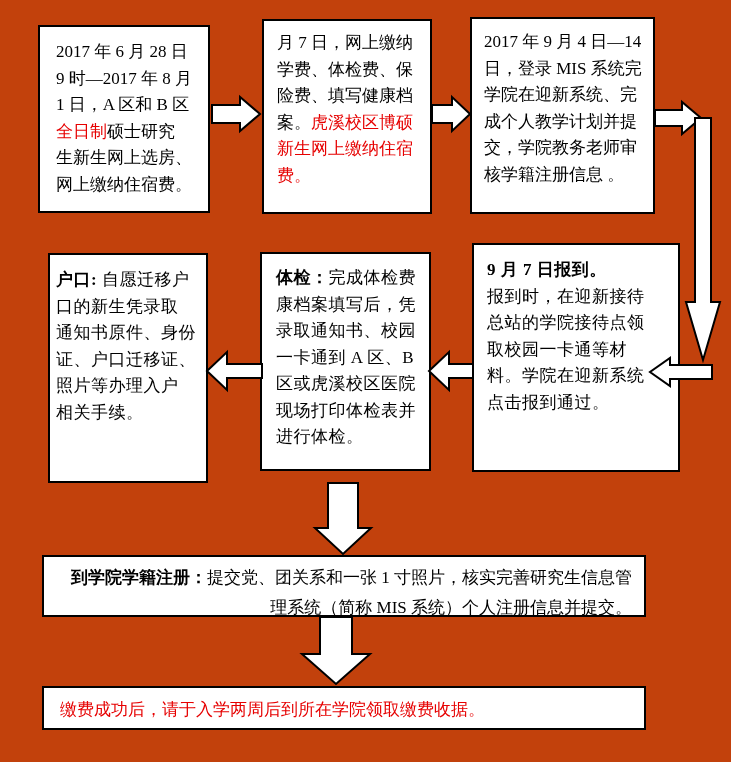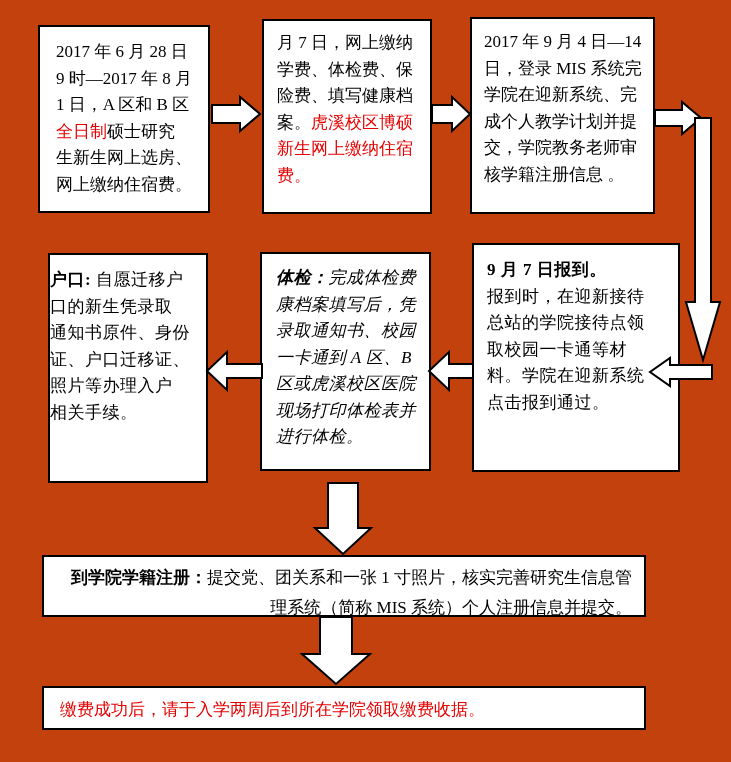--- a/index.html
+++ b/index.html
@@ -14,22 +14,22 @@
   .tline{white-space:nowrap;}
   .red{color:var(--red,#e60000);}
   .bold{font-weight:bold;}
   .arrow{position:absolute;overflow:visible;}
   .arrow polygon{fill:#ffffff;stroke:#000000;stroke-width:2;}
   
   .b1{left:38px;top:25px;width:172px;height:188px;padding:12px 6px 0 16px;}
   .b2{left:262px;top:19px;width:170px;height:195px;padding:9px 4px 0 13px;}
   .b3{left:470px;top:17px;width:185px;height:197px;padding:10px 4px 0 12px;}
   
-  .b4{left:48px;top:253px;width:160px;height:230px;padding:12px 4px 0 0;letter-spacing:.5px;}
-  .b5{left:260px;top:252px;width:171px;height:219px;padding:11px 16px 0 14px;letter-spacing:.5px;font-style:italic;}
+  .b4{left:48px;top:253px;width:160px;height:230px;padding:12px 4px 0 6px;letter-spacing:.5px;}
+  .b5{left:260px;top:252px;width:171px;height:219px;padding:11px 16px 0 14px;letter-spacing:.5px;}
   .b6{left:472px;top:243px;width:208px;height:229px;padding:12px 2px 0 13px;letter-spacing:.5px;}
   
   .b7{left:42px;top:555px;width:604px;height:62px;padding:6px 12px 0 16px;line-height:30px;text-align:right;}
   .b8{left:42px;top:686px;width:604px;height:44px;padding:9px 12px 0 16px;}
   
   .a1{left:212px;top:97px;width:48px;height:34px;}
   .a2{left:432px;top:97px;width:38px;height:34px;}
   .a3{left:655px;top:102px;width:46px;height:32px;}
   .a4{left:686px;top:118px;width:34px;height:242px;}
   .a5{left:650px;top:356px;width:62px;height:32px;}

